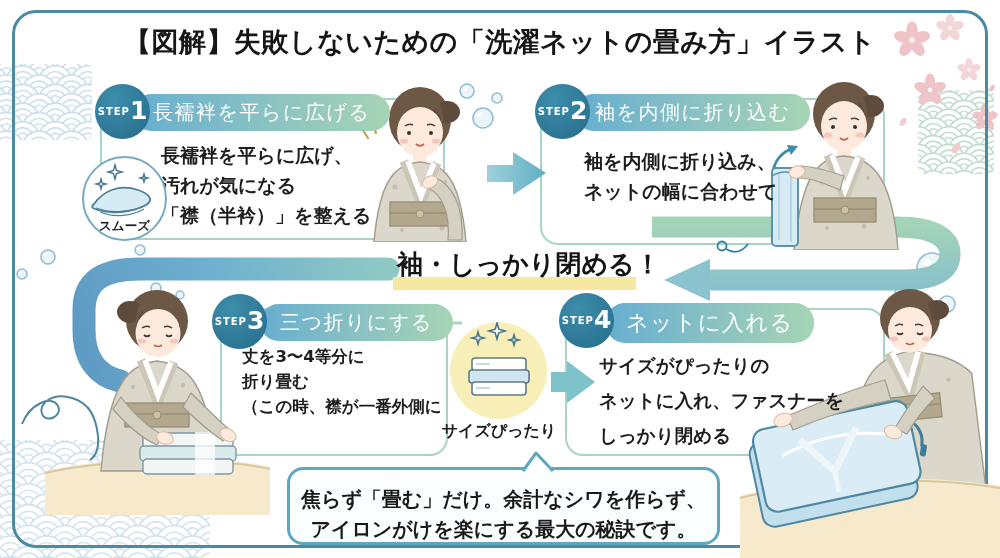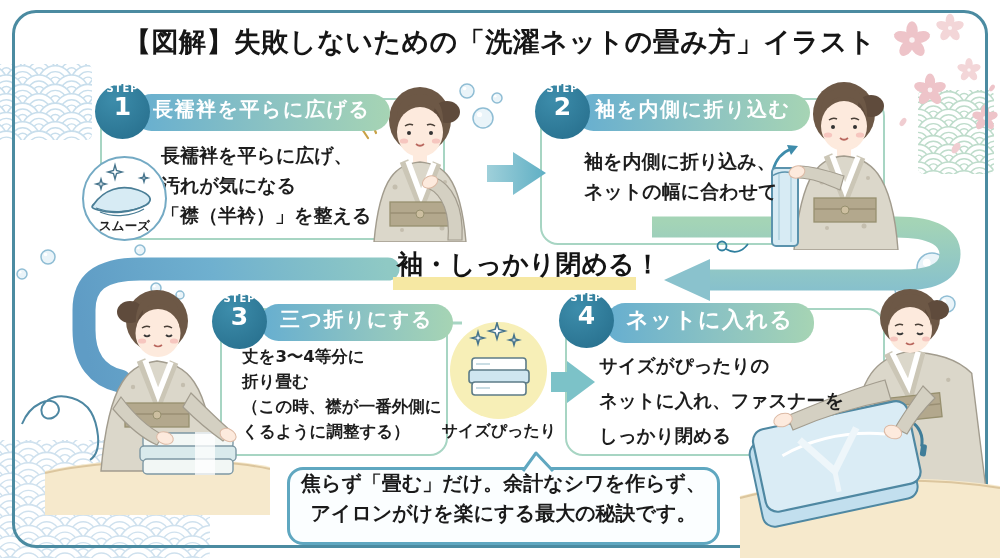--- a/index.html
+++ b/index.html
@@ -6,45 +6,45 @@
   html,body{width:1000px;height:558px}
   body{position:relative;overflow:hidden;background:#fff;
        font-family:"DejaVu Sans","Liberation Sans",sans-serif;color:#1e1e1e}
   .abs{position:absolute}
   #decor-svg{left:0;top:0;z-index:1;pointer-events:none}
   .frame{left:12px;top:10px;width:976px;height:538px;border:3px solid #4b8ba1;border-radius:24px;z-index:2}
   .title{left:0;top:24px;width:1000px;text-align:center;font-size:27px;font-weight:800;
          letter-spacing:.5px;color:#161616;z-index:7}
   #flow-svg{left:0;top:0;z-index:5;pointer-events:none}
   .step-box{background:#fff;border:2.5px solid #a7d5c3;border-radius:18px;z-index:4}
-  .step-pill{display:flex;align-items:flex-end;justify-content:center;white-space:nowrap;
+  .step-pill{display:flex;align-items:center;justify-content:center;white-space:nowrap;
              padding:8px 20px;height:37px;border-radius:19px;z-index:7;
              background:linear-gradient(90deg,#66aed0 0%,#8cc3c2 55%,#a6d4b4 100%);
-             color:#fff;font-weight:700;font-size:20px;letter-spacing:1.5px}
+             color:#fff;font-weight:400;font-size:20px;letter-spacing:1.5px}
   .step-badge{width:55px;height:55px;border-radius:50%;z-index:8;color:#fff;
               background:radial-gradient(circle at 35% 28%,#3d8dab,#256c8a);
-              display:flex;flex-direction:column;align-items:center;justify-content:flex-start}
+              display:flex;flex-direction:row;align-items:center;justify-content:center}
   .step-badge .w{font-size:10px;letter-spacing:1px;line-height:1;font-weight:700}
   .step-badge .n{font-size:25px;font-weight:800;line-height:1.05}
   .step-body{z-index:7;font-weight:800;color:#1d1d1d}
   .woman{z-index:6}
   .icon-circle{left:82px;top:156px;width:85px;height:85px;border-radius:50%;
                background:#fff;border:2.5px solid #74aac4;z-index:7}
   .icon-caption{position:absolute;left:0;bottom:4px;width:100%;text-align:center;
                 font-size:12.5px;font-weight:700;color:#222}
   .yellow-circle{left:450px;top:322px;width:97px;height:97px;border-radius:50%;
                  background:#f7efb7;z-index:7}
   .mid-caption{left:433px;top:421px;width:132px;text-align:center;font-size:16px;
                font-weight:800;z-index:7;color:#1d1d1d}
   .banner{left:397px;top:247px;z-index:7;font-size:26px;font-weight:800;color:#141414;white-space:nowrap}
   .banner .txt{position:relative;z-index:1}
   .banner .hl{position:absolute;left:-4px;top:30px;width:243px;height:13px;background:#f6e8a3;z-index:0}
   .note{left:287px;top:467px;width:433px;height:78px;background:#fbfeff;border:3px solid #5fa7c0;
         border-radius:16px;z-index:7;display:flex;flex-direction:column;align-items:center;
-        justify-content:flex-start;gap:4px}
+        justify-content:flex-end;gap:4px}
   .note div{font-size:20px;font-weight:800;line-height:1.3;color:#1a1a1a;white-space:nowrap}
   .note-tail{left:520px;top:450px;z-index:8}
 </style>
 </head>
 <body>
 
 <svg id="decor-svg" class="abs" width="1000" height="558">
     <clipPath id="cl0">
       <rect x="-10" y="64" width="102" height="76" rx="6"></rect>
     </clipPath>
@@ -1207,21 +1207,20 @@
   <span>三つ折りにする</span>
 </div>
 <div class="abs step-badge" style="left:212px;top:294px">
   <span class="w">STEP</span>
   <span class="n">3</span>
 </div>
 <div class="abs step-body" style="left:242px;top:344px;font-size:16.5px;line-height:1.52">
   <div>丈を3〜4等分に</div>
   <div>折り畳む</div>
   <div>（この時、襟が一番外側に</div>
-  <div>くるように調整する）</div>
 </div>
 <svg class="abs woman" style="left:45px;top:285px" width="225" height="230" viewBox="0 0 225 230">
   <g>
     <path d="M 0,186 C 60,172 170,170 225,182 L 225,230 L 0,230 Z" fill="#f6e9cc"></path>
     <path d="M 0,188 C 60,174 170,172 225,184" stroke="#dcc69e" stroke-width="2" fill="none"></path>
     <path d="M 112,76 C 86,80 64,92 56,186 L 170,186 C 164,92 140,80 112,76 Z" fill="#dbd7ca" stroke="#a29c8e" stroke-width="1.4"></path>
     <path d="M 96,75 L 113,118 L 129,77" stroke="#cbc6b6" stroke-width="9" fill="none"></path>
     <path d="M 100,75 L 113,110 L 126,77" stroke="#ffffff" stroke-width="5.5" fill="none"></path>
     <rect x="80" y="118" width="64" height="24" fill="#b3a88d" stroke="#97906f" stroke-width="1.3"></rect>
     <path d="M 80,129 H 144" stroke="#9a8f74" stroke-width="1.5"></path>

